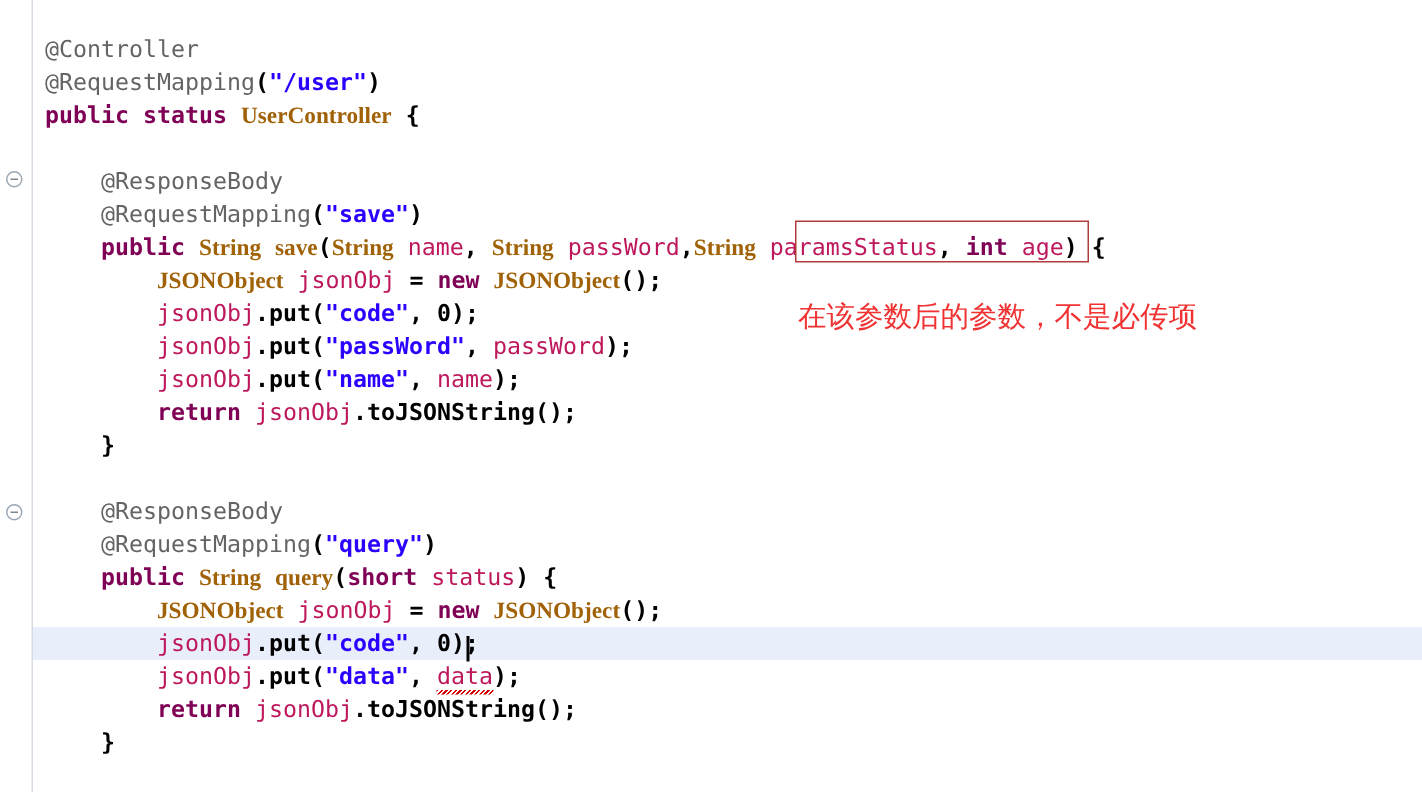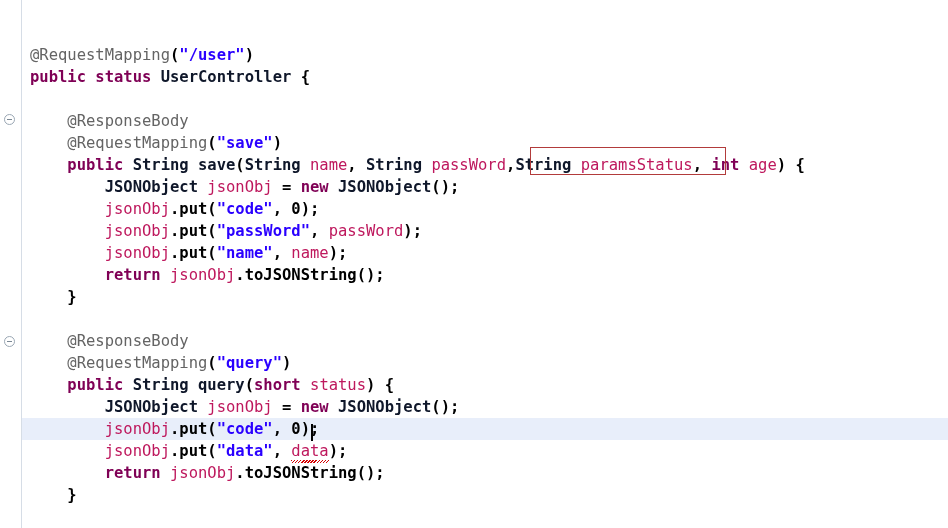--- a/index.html
+++ b/index.html
@@ -88,21 +88,21 @@
     left: 0;
     width: 926px;
     height: 22px;
     background: #e8eefa;
   }
 
   
   .kw        { color: #7f0055; font-weight: bold; }   
   .ann       { color: #646464; }                       
   .str       { color: #2a00ff; font-weight: bold; }    
-  .type      { color: #0f172a; font-weight: bold; }    
+  .type      { color: #a16207; font-weight: bold; font-family: Liberation Serif, serif; }    
   .var       { color: #be185d; }
   .plain     { color: #000000; font-weight: bold; }
   .num       { color: #000000; font-weight: bold; }
 
   
   .squiggle {
     position: relative;
     display: inline-block;
     text-align: center;
   }
@@ -151,20 +151,21 @@
 
 <div id="screen">
 
   <div id="gutter">
     <div id="gutter-rule"></div>
   <div class="fold-marker" style="top: 114px;"></div>
       <div class="fold-marker" style="top: 336px;"></div>
     </div>
 
   <div id="code">
+      <div class="line" style="top: 22px;"><span class="line-text"><span class="ann">@Controller</span></span></div>
       <div class="line" style="top: 44px;"><span class="line-text"><span class="ann">@RequestMapping</span><span class="plain">(</span><span class="str">"/user"</span><span class="plain">)</span></span></div>
       <div class="line" style="top: 66px;"><span class="line-text"><span class="kw">public</span><span class="plain"> </span><span class="kw">status</span><span class="plain"> </span><span class="type">UserController</span><span class="plain"> {</span></span></div>
       <div class="line" style="top: 88px;"><span class="line-text"></span></div>
       <div class="line" style="top: 110px;"><span class="line-text"><span class="ann">    @ResponseBody</span></span></div>
       <div class="line" style="top: 132px;"><span class="line-text"><span class="ann">    @RequestMapping</span><span class="plain">(</span><span class="str">"save"</span><span class="plain">)</span></span></div>
       <div class="line" style="top: 154px;"><span class="line-text"><span class="plain">    </span><span class="kw">public</span><span class="plain"> </span><span class="type">String</span><span class="plain"> </span><span class="type">save</span><span class="plain">(</span><span class="type">String</span><span class="plain"> </span><span class="var">name</span><span class="plain">, </span><span class="type">String</span><span class="plain"> </span><span class="var">passWord</span><span class="plain">,</span><span class="type">String</span><span class="plain"> </span><span class="var">paramsStatus</span><span class="plain">, </span><span class="kw">int</span><span class="plain"> </span><span class="var">age</span><span class="plain">) {</span></span></div>
       <div class="line" style="top: 176px;"><span class="line-text"><span class="plain">        </span><span class="type">JSONObject</span><span class="plain"> </span><span class="var">jsonObj</span><span class="plain"> = </span><span class="kw">new</span><span class="plain"> </span><span class="type">JSONObject</span><span class="plain">();</span></span></div>
       <div class="line" style="top: 198px;"><span class="line-text"><span class="plain">        </span><span class="var">jsonObj</span><span class="plain">.</span><span class="plain">put</span><span class="plain">(</span><span class="str">"code"</span><span class="plain">, </span><span class="num">0</span><span class="plain">);</span></span></div>
       <div class="line" style="top: 220px;"><span class="line-text"><span class="plain">        </span><span class="var">jsonObj</span><span class="plain">.</span><span class="plain">put</span><span class="plain">(</span><span class="str">"passWord"</span><span class="plain">, </span><span class="var">passWord</span><span class="plain">);</span></span></div>
       <div class="line" style="top: 242px;"><span class="line-text"><span class="plain">        </span><span class="var">jsonObj</span><span class="plain">.</span><span class="plain">put</span><span class="plain">(</span><span class="str">"name"</span><span class="plain">, </span><span class="var">name</span><span class="plain">);</span></span></div>
@@ -179,15 +180,15 @@
       <div class="line" style="top: 418px;"><span class="line-text"><span class="plain">        </span><span class="var">jsonObj</span><span class="plain">.</span><span class="plain">put</span><span class="plain">(</span><span class="str">"code"</span><span class="plain">, </span><span class="num">0</span><span class="plain">);</span></span></div>
       <div class="line" style="top: 440px;"><span class="line-text"><span class="plain">        </span><span class="var">jsonObj</span><span class="plain">.</span><span class="plain">put</span><span class="plain">(</span><span class="str">"data"</span><span class="plain">, </span><span class="var squiggle">data</span><span class="plain">);</span></span></div>
       <div class="line" style="top: 462px;"><span class="line-text"><span class="plain">        </span><span class="kw">return</span><span class="plain"> </span><span class="var">jsonObj</span><span class="plain">.</span><span class="plain">toJSONString</span><span class="plain">();</span></span></div>
       <div class="line" style="top: 484px;"><span class="line-text"><span class="plain">    }</span></span></div>
     </div>
 
   <div id="caret" style="left: 311px; top: 424px;"></div>
 
   <div id="param-box" style="left: 530px; top: 147px; width: 196px; height: 28px; border-color: rgb(178, 59, 59);"></div>
 
-  <div class="note" id="note" style="left: 532px; top: 198px; color: rgb(240, 50, 50);"></div>
+  <div class="note" id="note" style="left: 532px; top: 198px; color: rgb(240, 50, 50);"><div>在该参数后的参数，不是必传项</div></div>
 
 </div>
 
 </body></html>

